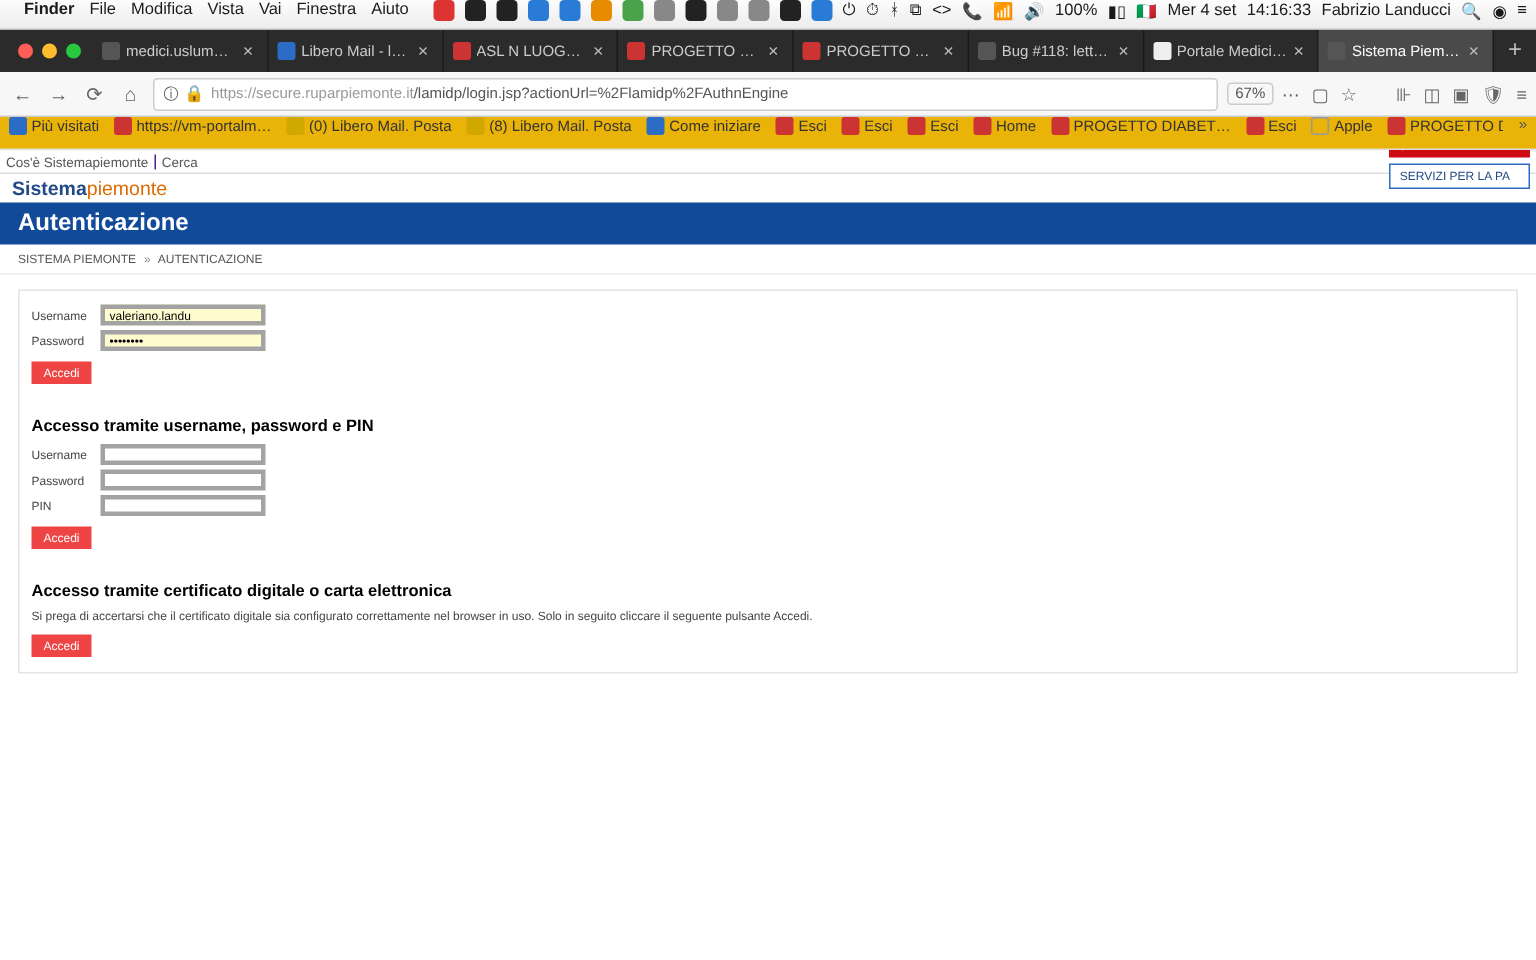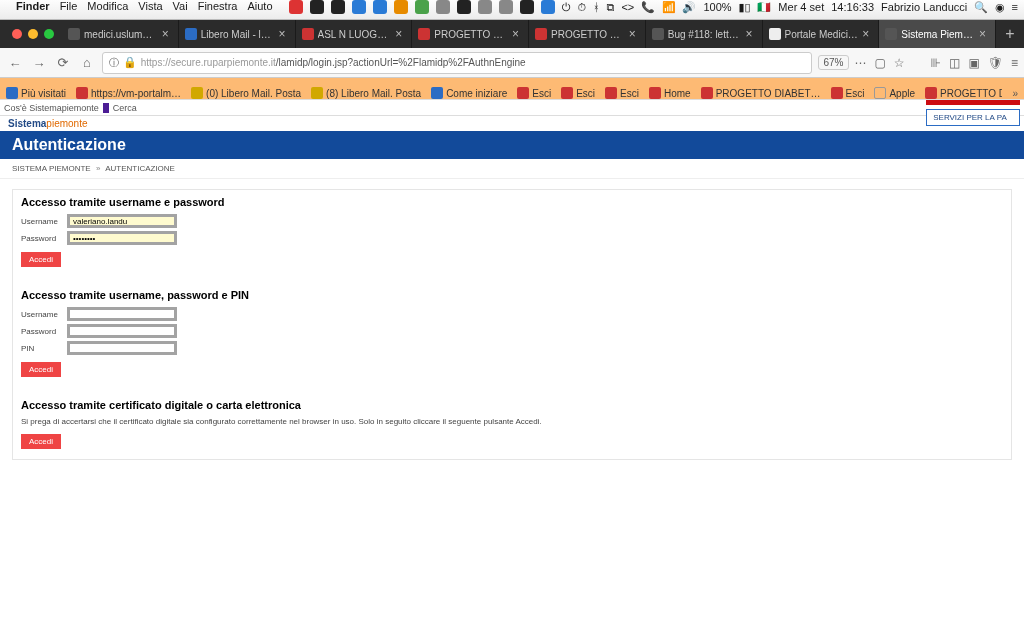--- a/index.html
+++ b/index.html
@@ -29,35 +29,35 @@
 
 
 .ff-nav { height: 30px; background: #f7f7f7; border-bottom: 1px solid #ccc; display: flex; align-items: center; padding: 0 6px; gap: 6px; }
 .ff-nav .nav-btn { width: 18px; text-align: center; color: #666; font-size: 13px; cursor: pointer; }
 .ff-url { flex: 1; height: 22px; border: 1px solid #ccc; background: #fff; border-radius: 3px; display: flex; align-items: center; padding: 0 6px; font-size: 10px; color: #555; gap: 4px; }
 .ff-url .lock{color:#2a8a2a;font-size:11px;}
 .ff-zoom{font-size:10px;border:1px solid #ccc;border-radius:3px;padding:1px 4px;color:#555;}
 .ff-right{display:flex;align-items:center;gap:8px;color:#666;font-size:12px;}
 
 
-.ff-bm { height: 22px; background: #fdba74; border-bottom: 1px solid #ddd; display: flex; align-items: flex-end; padding: 0 6px; gap: 10px; font-size: 10px; color: #333; }
+.ff-bm { height: 22px; background: #eab308; border-bottom: 1px solid #ddd; display: flex; align-items: flex-start; padding: 0 6px; gap: 10px; font-size: 10px; color: #333; }
 .ff-bm .bm { display:flex; align-items:center; gap:3px; cursor:pointer; white-space:nowrap;}
 .bm .ico{width:12px;height:12px;border-radius:2px;display:inline-block;}
 .ico.red{background:#c33;} .ico.blue{background:#2b6cc4;} .ico.gold{background:#d1a800;} .ico.none{border:1px solid #999;}
 .ff-bm .chev{margin-left:auto;color:#555;}
 
 
 .page { height: calc(640px - 20px - 28px - 30px - 22px); background:#fff; overflow:hidden; }
 .topbar { height: 16px; display:flex; align-items:center; font-size:9px; padding:1px 4px; border-bottom:1px solid #ddd; }
-.topbar a{color:#555;margin-right:4px;padding-right:4px;border-right:6px solid #4c1d95;}
+.topbar a{color:#555;margin-right:4px;padding-right:4px;border-right:1px solid #4c1d95;}
 .topbar .pill{margin-left:auto;display:flex;gap:4px;flex-direction:column;}
 .pill span{font-size:8px;padding:3px 6px;color:#fff;}
 .pill .p1{background:#cc0b12;} .pill .p2{background:#2b6cc4;border:1px solid #2b6cc4;color:#224a86;background:#fff;}
 .pill .p2{color:#224a86;}
-.brand { padding:2px 8px; font-size:10px; }
+.brand { padding:2px 8px; font-size:13px; }
 .brand b{color:#224a86;} .brand i{color:#e06900;font-style:normal;}
 .titlebar{background:#124a9a;color:#fff;font-size:16px;font-weight:700;padding:5px 12px;}
 .crumbs{font-size:8px;color:#555;padding:5px 12px;border-bottom:1px solid #eee;}
 .crumbs .sep{color:#888;padding:0 3px;}
 .content{padding:6px 12px;}
 .content h3{font-size:11px;font-weight:700;margin:6px 0 3px;}
 .panel{border:1px solid #e5e5e5;background:#fff;padding:6px 8px 10px;margin-top:4px;}
 .panel h4{font-size:11px;font-weight:700;margin-bottom:6px;}
 .row{display:flex;align-items:center;gap:4px;margin:3px 0;}
 .row label{font-size:8px;color:#444;width:42px;}
@@ -262,21 +262,20 @@
   </div>
   <div class="titlebar">Autenticazione</div>
   <div class="crumbs">
     <span>SISTEMA PIEMONTE</span>
     <span class="sep">»</span>
     <span>AUTENTICAZIONE</span>
   </div>
   <div class="content">
 
     <div class="panel">
-      <h4>Accesso tramite username e password</h4>
       <div class="row">
         <label>Username</label>
         <input class="yellow" value="valeriano.landu" style="">
       </div>
       <div class="row">
         <label>Password</label>
         <input class="yellow" type="password" value="••••••••" style="">
       </div>
       <button class="btn">Accedi</button>
 

